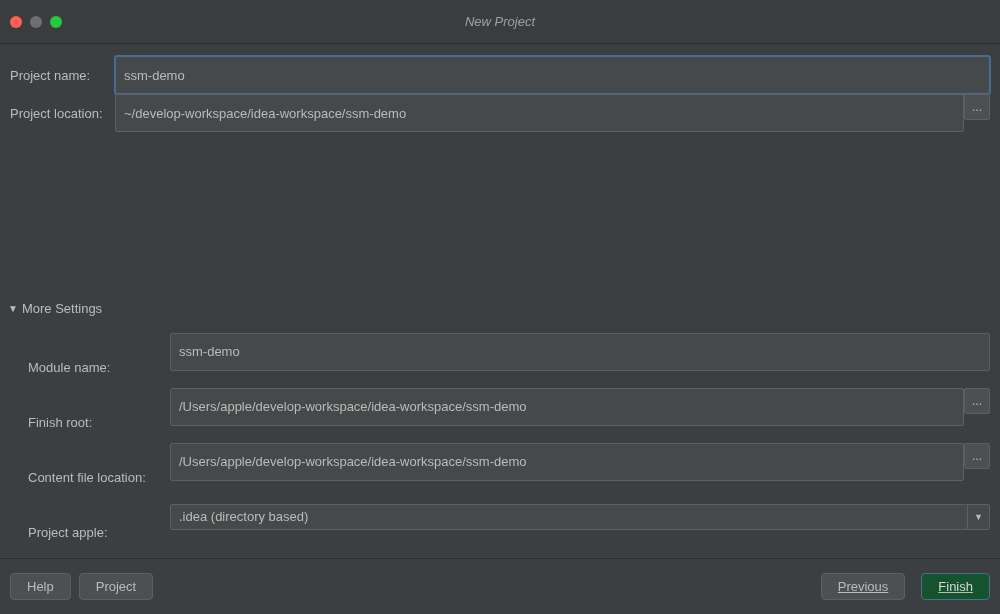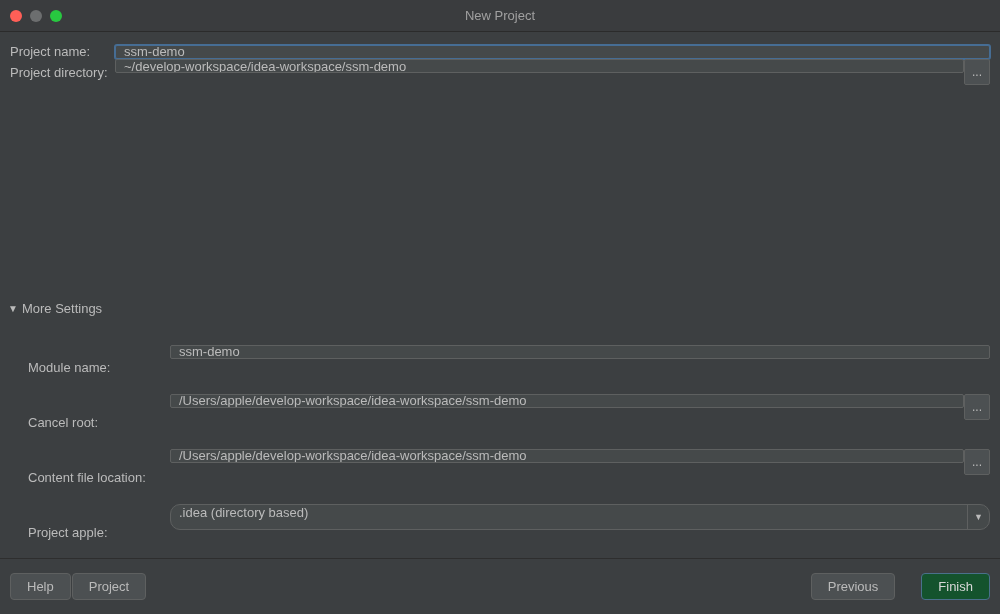--- a/index.html
+++ b/index.html
@@ -12,26 +12,27 @@
       height: 614px;
       background: #3c3f41;
       font-family: -apple-system, BlinkMacSystemFont, "Segoe UI", sans-serif;
       font-size: 13px;
       color: #bbbbbb;
       overflow: hidden;
       display: flex;
       flex-direction: column;
     }
     .titlebar {
-      height: 32px;
+      height: 44px;
       background: #3a3c3e;
       display: flex;
       align-items: center;
       position: relative;
       border-bottom: 1px solid #2b2b2b;
+      font-style: italic;
     }
     .traffic-lights {
       display: flex;
       gap: 8px;
       padding-left: 10px;
     }
     .traffic-light {
       width: 12px;
       height: 12px;
       border-radius: 50%;
@@ -58,21 +59,21 @@
       margin-bottom: 0;
     }
     .form-label {
       width: 105px;
       color: #bbbbbb;
       font-size: 13px;
       flex-shrink: 0;
     }
     .form-input {
       flex: 1;
-      height: 14px;
+      height: 38px;
       background: #45494a;
       border: 1px solid #5e6060;
       color: #bbbbbb;
       padding: 0 8px;
       font-size: 13px;
       font-family: inherit;
       border-radius: 2px;
     }
     .form-input.focused {
       border: 1px solid #466d94;
@@ -120,21 +121,22 @@
     }
     .more-settings-body .form-row {
       margin-bottom: 8px;
     }
     .dropdown {
       flex: 1;
       display: flex;
       height: 26px;
       background: #45494a;
       border: 1px solid #5e6060;
-      border-radius: 10px;
+      border-radius: 2px;
+      align-items: center;
     }
     .dropdown-text {
       flex: 1;
       padding: 0 8px;
       color: #bbbbbb;
     }
     .dropdown-arrow {
       width: 22px;
       height: 100%;
       border-left: 1px solid #5e6060;
@@ -165,26 +167,27 @@
       align-items: center;
       justify-content: center;
     }
     .btn.primary {
       background: #14532d;
       border: 1px solid #4a708b;
       color: #d8d8d8;
     }
     .btn-group-left {
       display: flex;
-      gap: 1px;
+      gap: 8px;
     }
     .btn-group-right {
       display: flex;
-      gap: 26px;
+      gap: 16px;
       margin-left: auto;
+      text-decoration: underline;
     }
   </style>
 </head>
 <body>
 
 <div class="titlebar">
   <div class="traffic-lights">
     <div class="traffic-light tl-close"></div>
     <div class="traffic-light tl-min"></div>
     <div class="traffic-light tl-max"></div>
@@ -193,21 +196,21 @@
 </div>
 
 <div class="content">
 
   <div class="form-row">
     <div class="form-label">Project name:</div>
     <input class="form-input focused" type="text" value="ssm-demo" style="">
   </div>
 
   <div class="form-row">
-    <div class="form-label">Project directory:</div>
+    <div class="form-label">Project location:</div>
     <div class="input-with-button">
       <input class="form-input" type="text" value="~/develop-workspace/idea-workspace/ssm-demo" style="">
       <div class="browse-btn">...</div>
     </div>
   </div>
 
   <div class="spacer"></div>
 
   <div class="more-settings-header">
     <span class="arrow">▼</span>
@@ -215,21 +218,21 @@
   </div>
 
   <div class="more-settings-body">
 
     <div class="form-row">
       <div class="form-label">Module name:</div>
       <input class="form-input" type="text" value="ssm-demo" style="">
     </div>
 
     <div class="form-row">
-      <div class="form-label">Cancel root:</div>
+      <div class="form-label">Finish root:</div>
       <div class="input-with-button">
         <input class="form-input" type="text" value="/Users/apple/develop-workspace/idea-workspace/ssm-demo" style="">
         <div class="browse-btn">...</div>
       </div>
     </div>
 
     <div class="form-row">
       <div class="form-label">Content file location:</div>
       <div class="input-with-button">
         <input class="form-input" type="text" value="/Users/apple/develop-workspace/idea-workspace/ssm-demo" style="">

